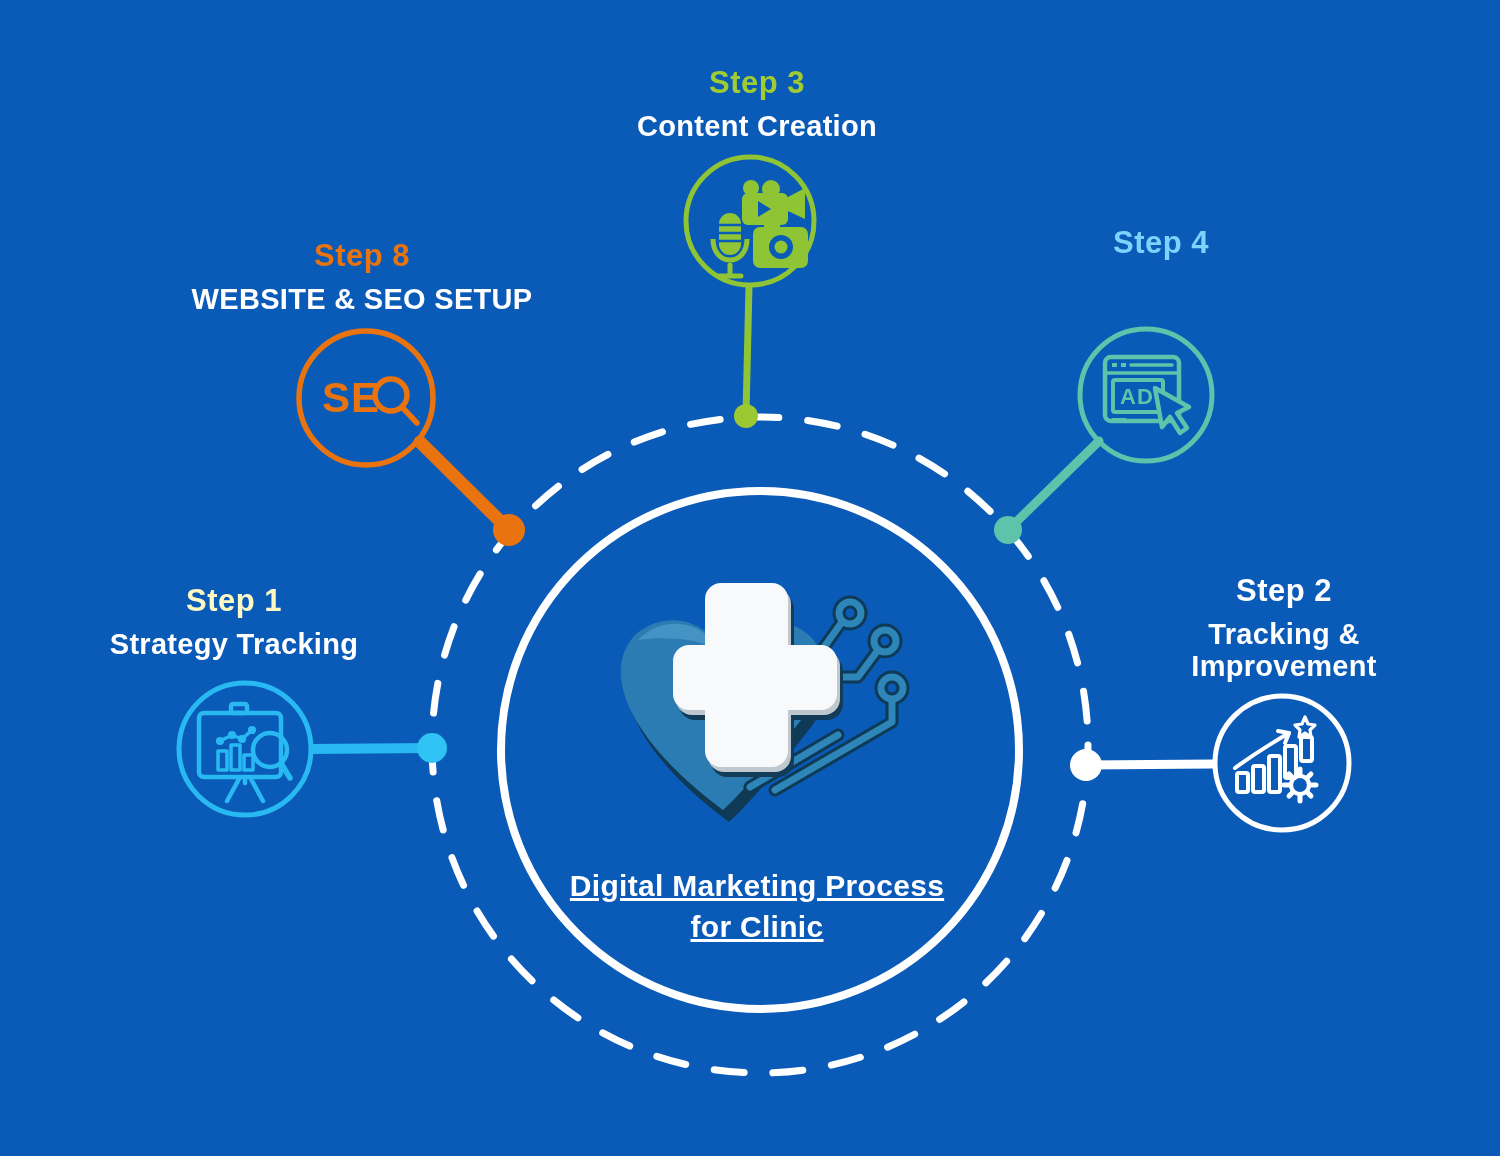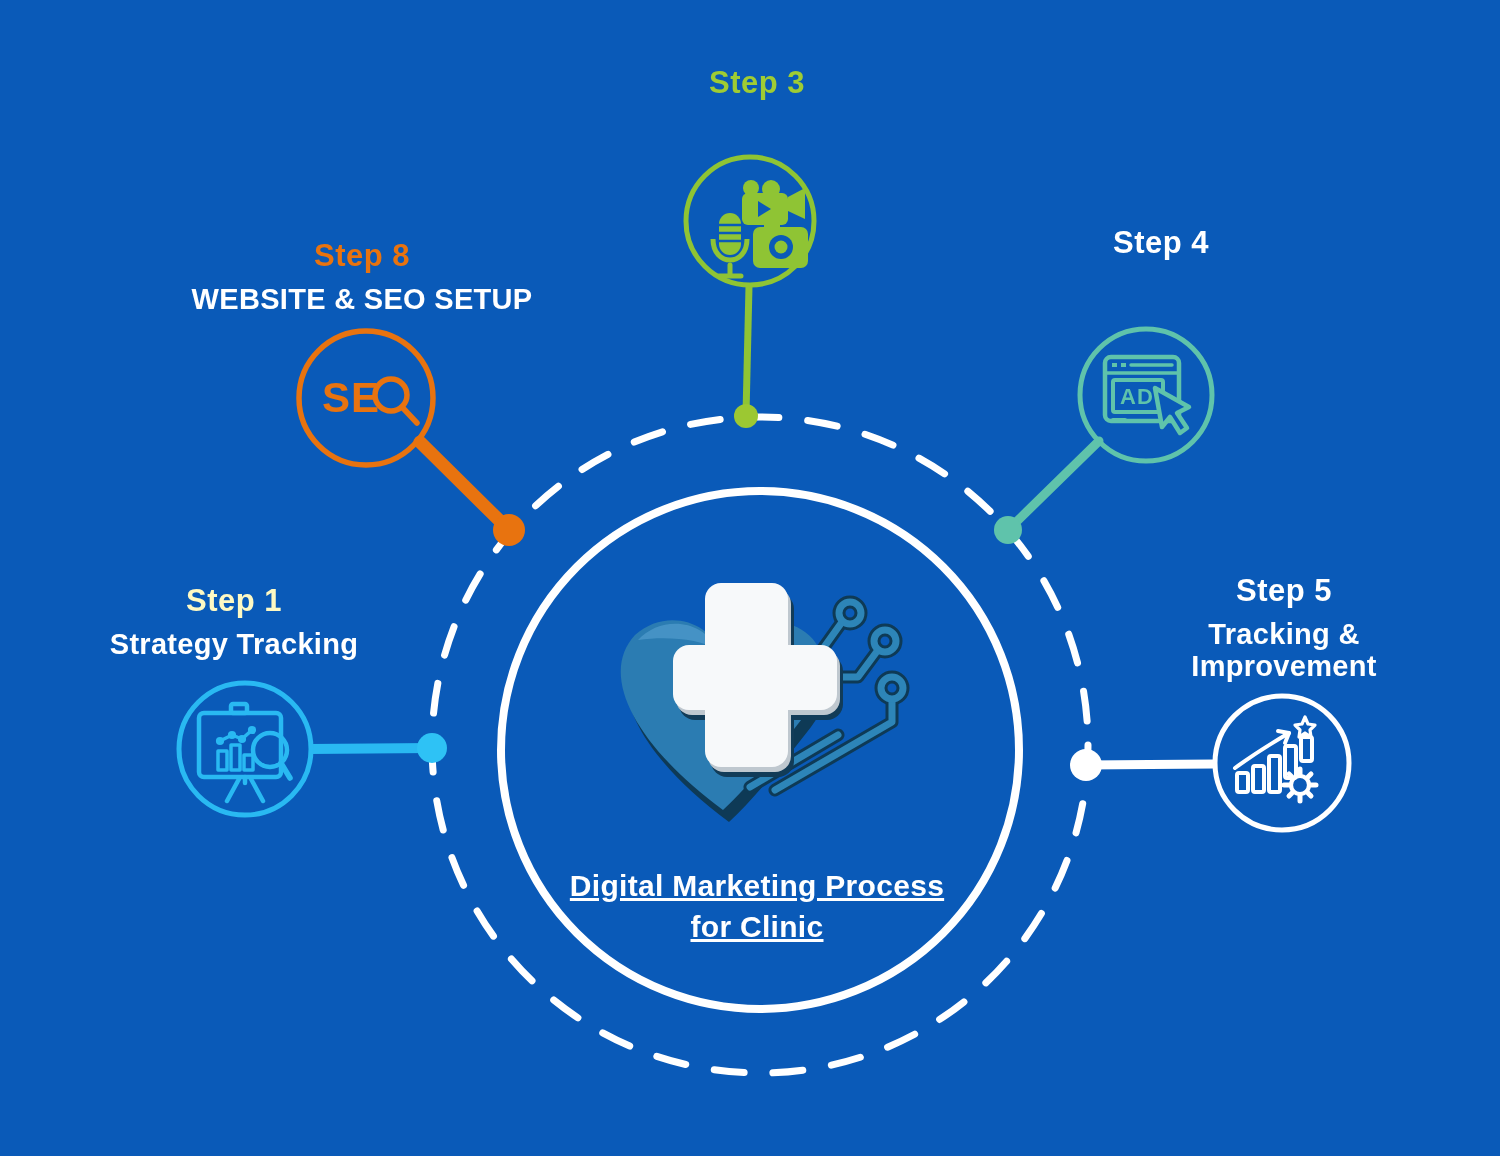--- a/index.html
+++ b/index.html
@@ -16,21 +16,21 @@
     position:absolute;
     transform:translateX(-50%);
     text-align:center;
     white-space:nowrap;
   }
   .step-label{display:block;font-size:31px;letter-spacing:.5px;}
   .step-title{display:block;font-size:29px;color:#ffffff;margin-top:9px;letter-spacing:.3px;line-height:1.12;}
   .c-cyan{color:#fef9c3;}
   .c-orange{color:#e8730f;}
   .c-green{color:#9fcc33;}
-  .c-teal{color:#ffffff;}
+  .c-teal{color:#7dd3fc;}
   .c-white{color:#ffffff;}
   .step5 .step-title{white-space:normal;width:250px;margin-left:auto;margin-right:auto;}
   .center-title{
     position:absolute;left:757px;top:866px;
     transform:translateX(-50%);
     width:410px;text-align:center;
     font-size:30px;line-height:1.36;color:#ffffff;
     letter-spacing:.3px;white-space:normal;text-decoration:underline;
   }
 </style>
@@ -191,26 +191,27 @@
     <span class="step-title">Strategy Tracking</span>
   </div>
 
   <div class="label step2" style="left:362px;top:238px;">
     <span class="step-label c-orange">Step 8</span>
     <span class="step-title">WEBSITE &amp; SEO SETUP</span>
   </div>
 
   <div class="label step3" style="left:757px;top:65px;">
     <span class="step-label c-green">Step 3</span>
+    <span class="step-title">Content Creation</span>
   </div>
 
   <div class="label step4" style="left:1161px;top:225px;">
     <span class="step-label c-teal">Step 4</span>
   </div>
 
   <div class="label step5" style="left:1284px;top:573px;">
-    <span class="step-label c-white">Step 5</span>
+    <span class="step-label c-white">Step 2</span>
     <span class="step-title">Tracking &amp; Improvement</span>
   </div>
 
   <div class="center-title">Digital Marketing Process for Clinic</div>
 
 </div>
 
 </body></html>

